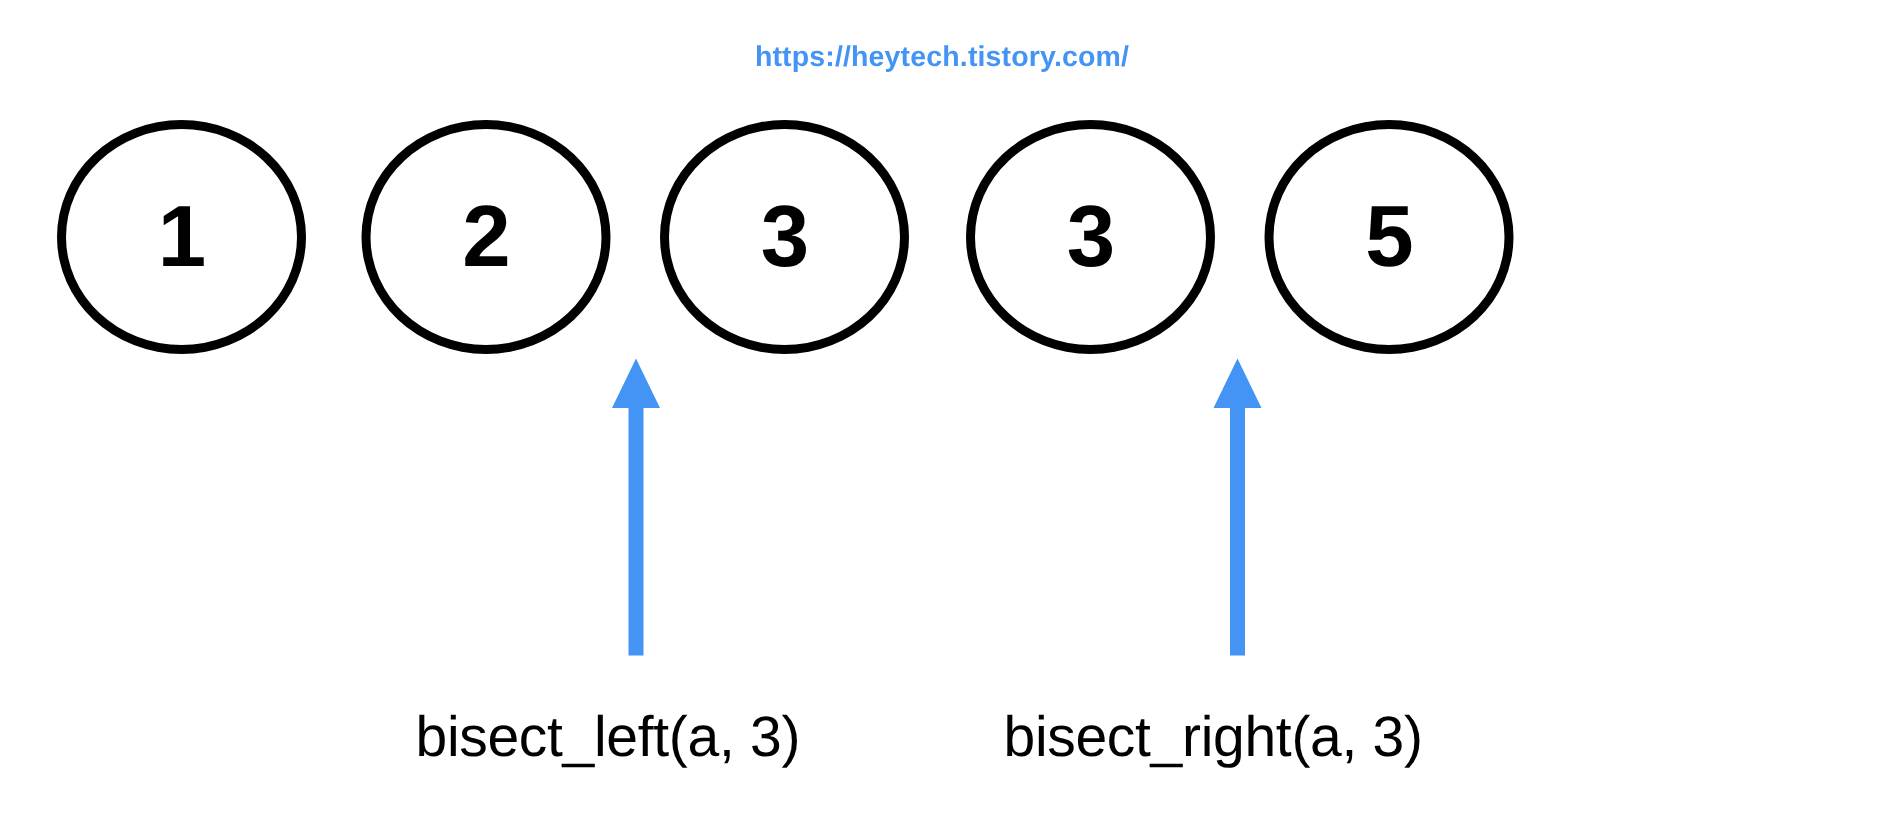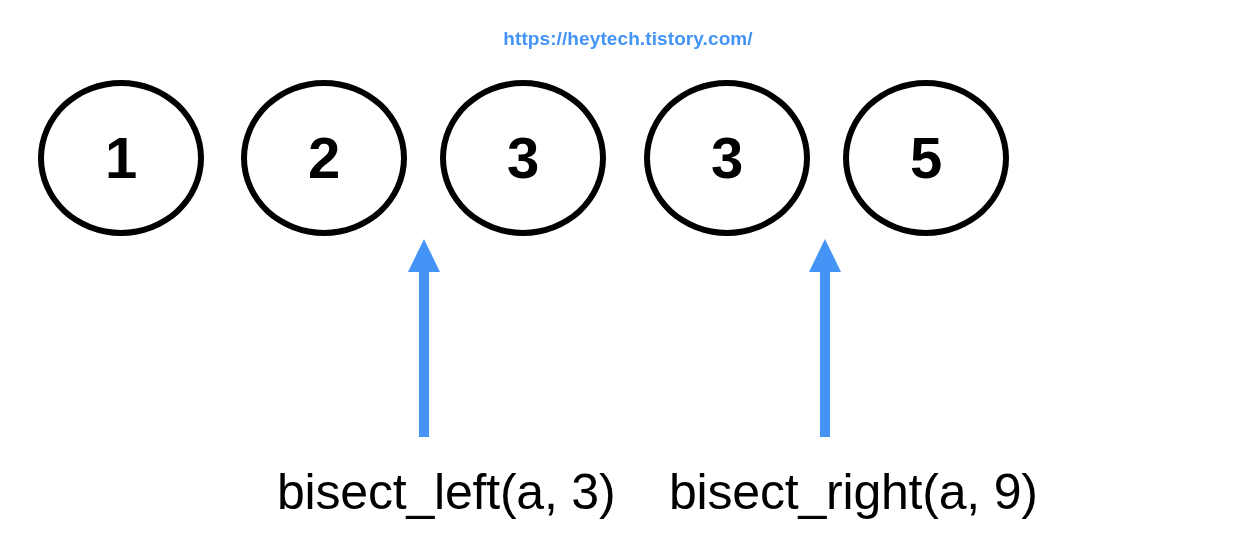--- a/index.html
+++ b/index.html
@@ -77,21 +77,21 @@
     width: 34px;
     height: 200px;
   }
   .arrow svg { display: block; }
 
   
   .caption {
     position: absolute;
     top: 470px;
     font-family: "Liberation Sans", sans-serif;
-    font-size: 50px;
+    font-size: 38px;
     font-weight: 400;
     color: #000000;
     white-space: nowrap;
     line-height: 44px;
     letter-spacing: -0.2px;
   }
 </style>
 </head>
 <body>
 
@@ -131,15 +131,15 @@
   </div>
 
   <div class="arrow" style="left:808px">
     <svg width="34" height="200" viewBox="0 0 34 200" xmlns="http://www.w3.org/2000/svg">
       <polygon points="17,1 33,34 22,34 22,199 12,199 12,34 1,34" fill="#4394f5"></polygon>
     </svg>
   </div>
 
   <div class="caption" style="left:277px">bisect_left(a, 3)</div>
 
-  <div class="caption" style="left:669px">bisect_right(a, 9)</div>
+  <div class="caption" style="left:669px">bisect_right(a, 3)</div>
 
 </div>
 
 </body></html>

